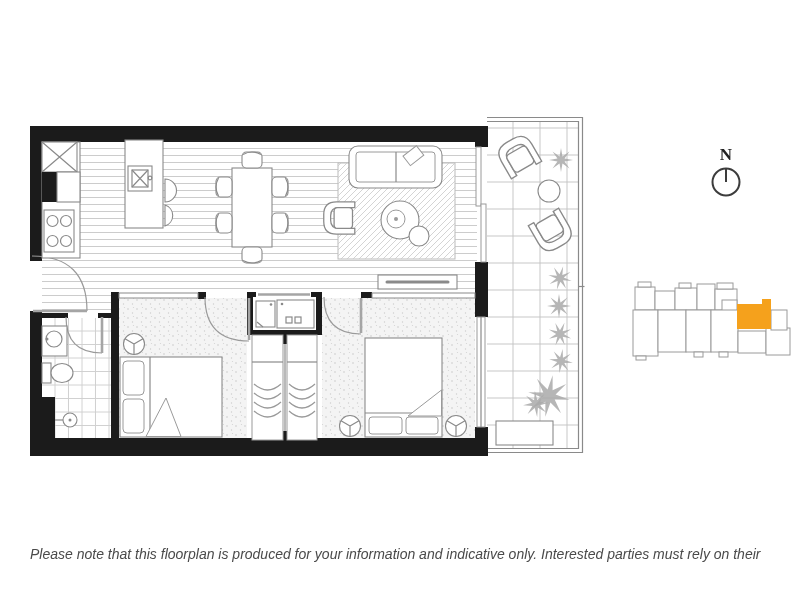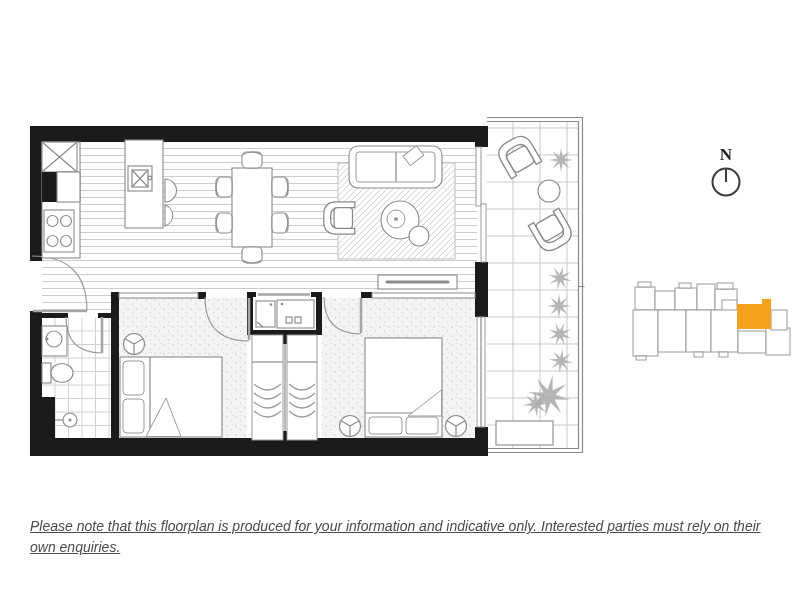--- a/index.html
+++ b/index.html
@@ -19,22 +19,22 @@
   .fx{fill:#ffffff;stroke:var(--line);stroke-width:1.1;}
   .fxl{fill:#ffffff;stroke:#9a9a9a;stroke-width:1;}
   .arc{stroke:#9a9a9a;fill:none;stroke-width:1.2;}
   .leaf{stroke:#a5a5a5;stroke-width:2.6;}
   .thinwall{fill:#ffffff;stroke:#8a8a8a;stroke-width:1;}
   .plantfill{fill:var(--plant);opacity:.85;stroke:none;}
   .kp{fill:#ffffff;stroke:#9a9a9a;stroke-width:1;}
   .kp-accent{fill:var(--accent);stroke:none;}
   .north-stroke{stroke:#3c3c3c;stroke-width:2;fill:none;}
   .north-n{font-family:"Liberation Serif", serif;font-weight:bold;font-size:17px;fill:#222;}
-  .disclaimer{position:absolute;left:30px;top:516px;color:var(--text);
-    font-style:italic;font-size:14px;line-height:21px;text-decoration:underline;}
+  .disclaimer{position:absolute;left:30px;top:544px;color:var(--text);
+    font-style:italic;font-size:14px;line-height:21px;}
   .disclaimer div{white-space:nowrap;}
 </style>
 </head>
 <body>
 
 <div class="stage">
   <svg class="plan-svg" width="800" height="600" viewBox="0 0 800 600">
     <defs>
       <pattern id="boards" width="8" height="7" x="0" y="142" patternUnits="userSpaceOnUse">
         <path d="M0 6.5 H8" stroke="#cccccc" stroke-width="1"></path>
@@ -310,15 +310,14 @@
       <rect class="kp" x="694" y="352" width="9" height="5"></rect>
       <rect class="kp" x="719" y="352" width="9" height="5"></rect>
       <rect class="kp" x="636" y="356" width="10" height="4"></rect>
       <rect class="kp-accent" x="737" y="304" width="34" height="25"></rect>
       <rect class="kp-accent" x="762" y="299" width="9" height="6"></rect>
     </g>
   </svg>
 
   <div class="disclaimer">
     <div>Please note that this floorplan is produced for your information and indicative only. Interested parties must rely on their</div>
-    <div>own enquiries.</div>
   </div>
 </div>
 
 </body></html>

